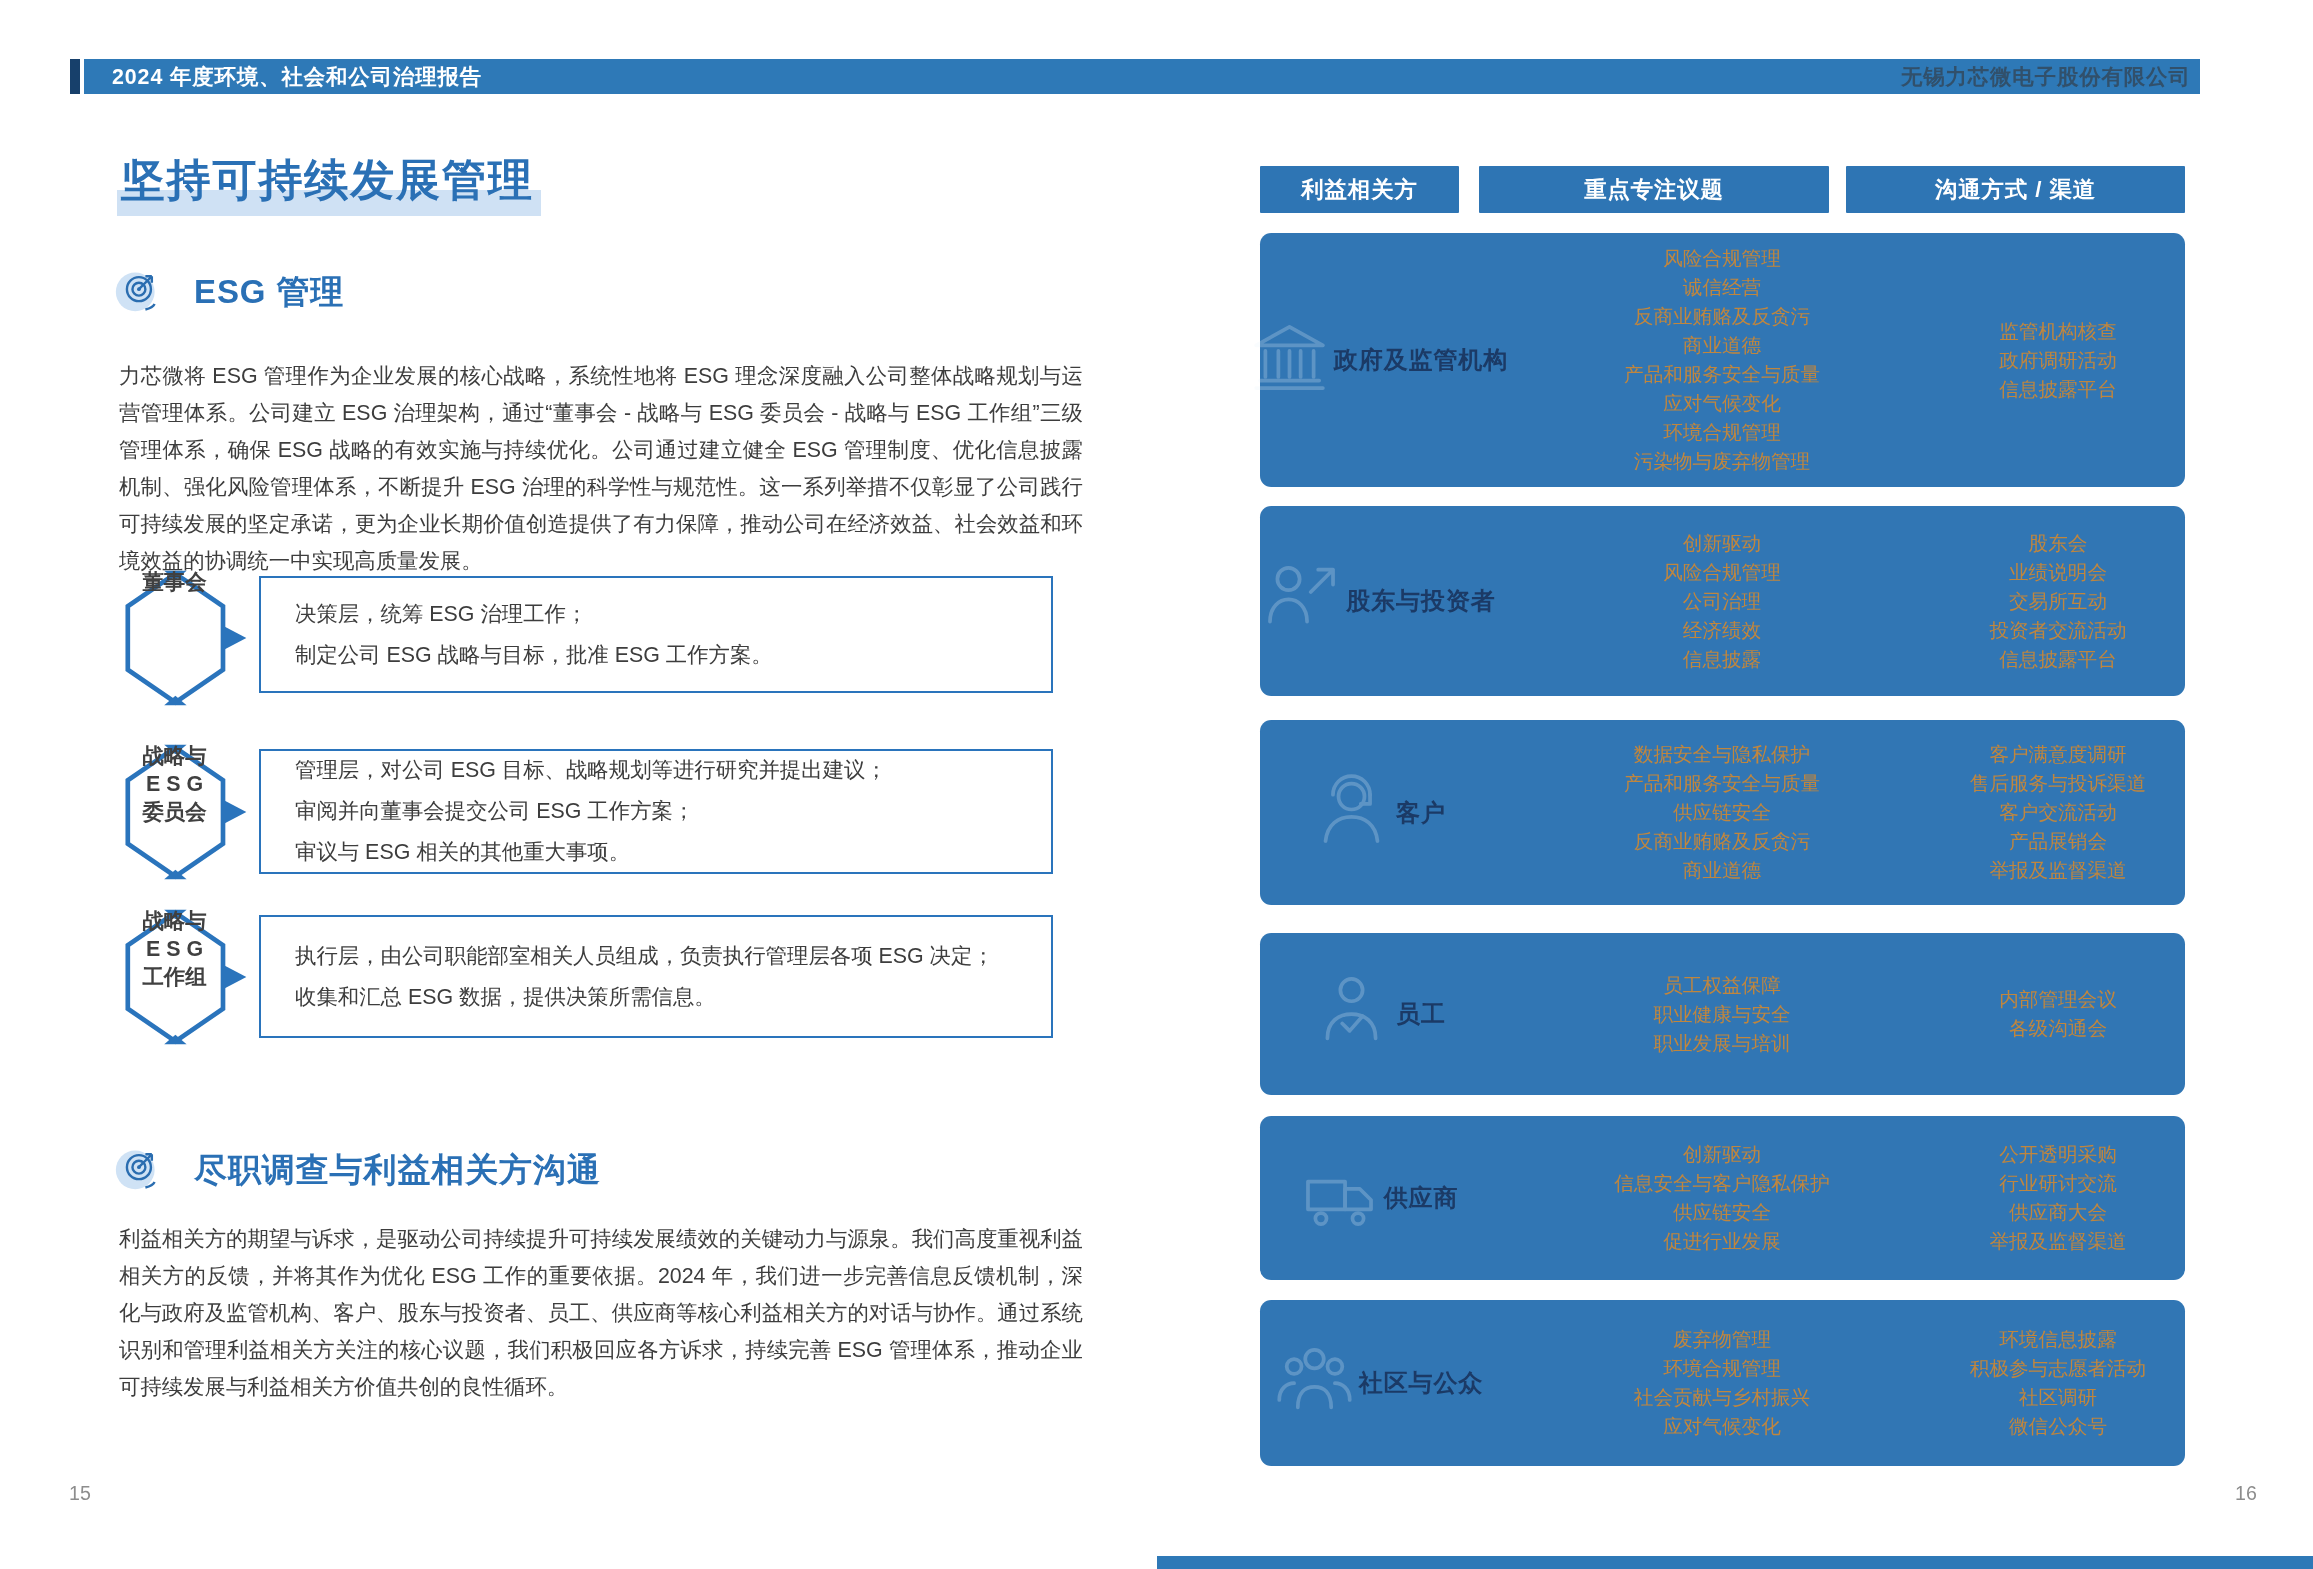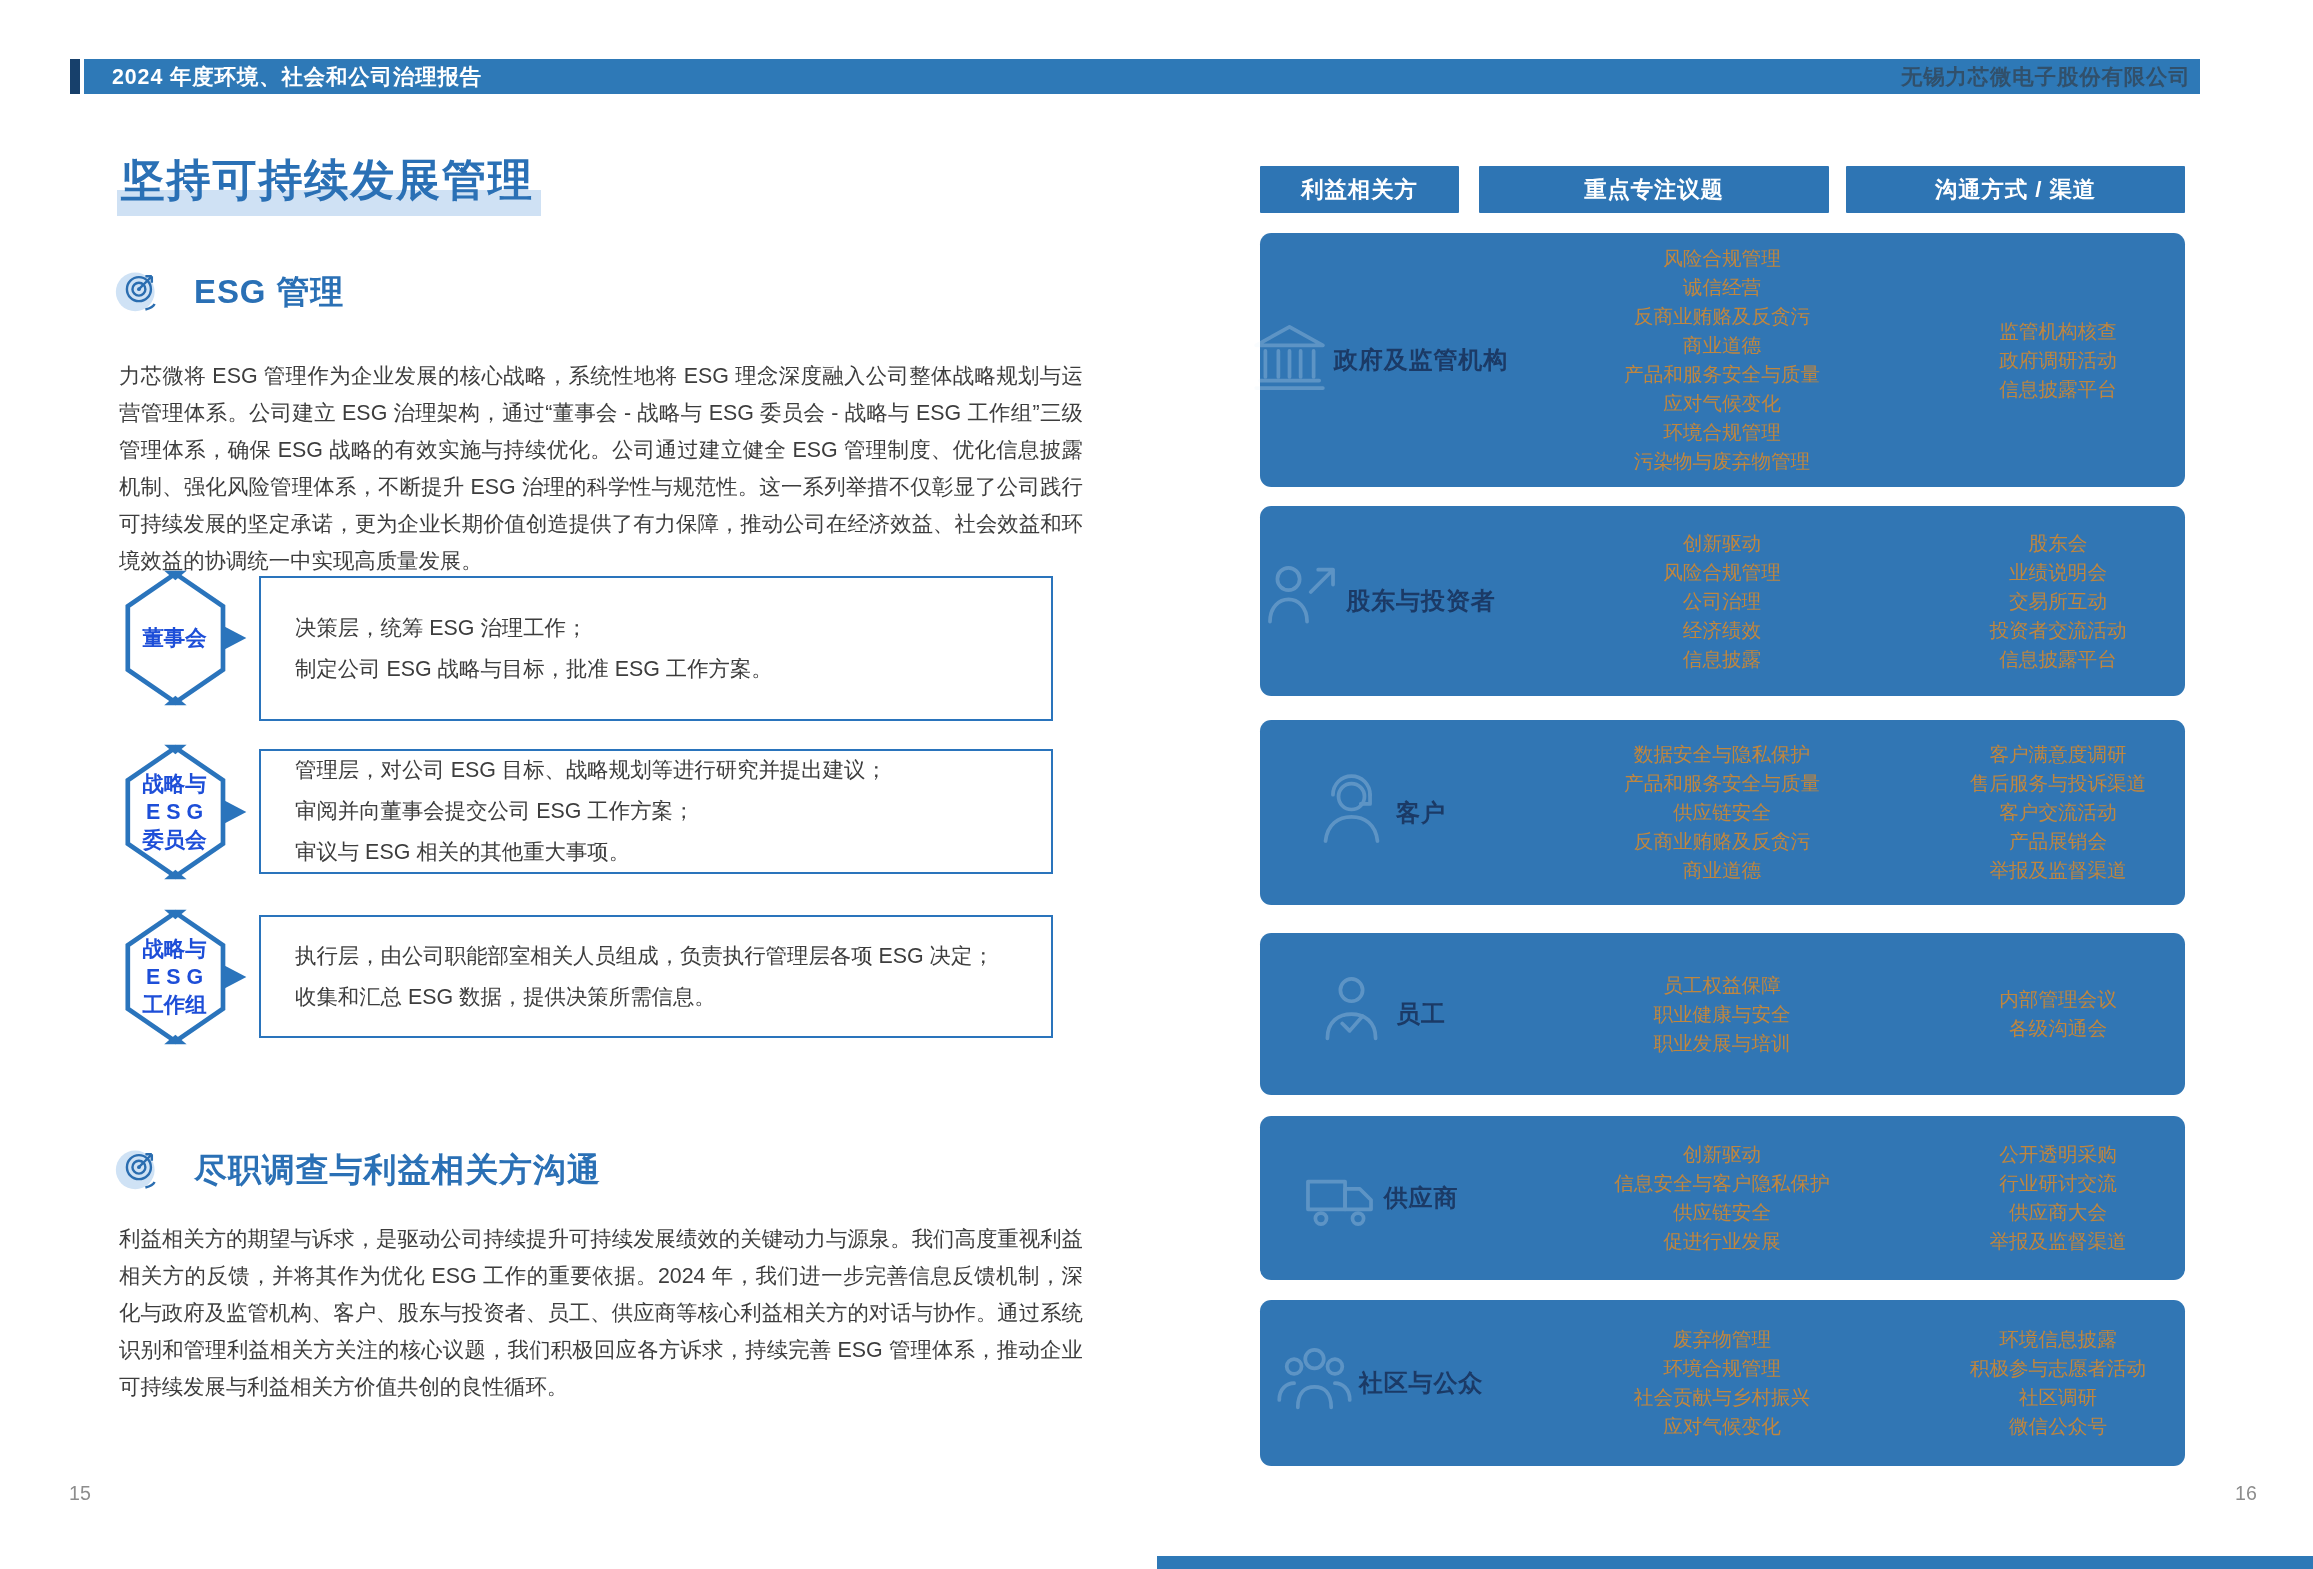--- a/index.html
+++ b/index.html
@@ -26,22 +26,22 @@
   }
   .section-head { position:absolute; display:flex; align-items:center; gap:32px; }
   .section-head .txt { font-size:33px; font-weight:bold; color:#2a70b5; letter-spacing:0.9px; white-space:nowrap; }
   .para {
     position:absolute; left:119px; width:964px; font-size:21.4px; line-height:37px;
     color:#3d3d3d; text-align:justify;
   }
   .gov-row { position:absolute; left:110px; width:951px; }
   .hex-wrap { position:absolute; left:0; width:142px; height:140px; }
   .hex-label {
-    position:absolute; inset:0; display:flex; flex-direction:column; align-items:center; justify-content:center;
-    font-size:21.4px; font-weight:bold; color:#1d4ed8; line-height:28px; text-align:center; padding-right:13px;
+    position:absolute; inset:0; display:flex; flex-direction:column; align-items:center; 
+    font-size:21.4px; font-weight:bold; color:#404040; line-height:28px; text-align:center; padding-right:13px;
   }
   .gov-box {
     position:absolute; left:149px; width:794px; border:2.8px solid #2a74bc; background:#ffffff;
     box-sizing:border-box; display:flex; flex-direction:column; justify-content:center; padding-left:34px;
   }
   .gov-box .line { font-size:21.4px; color:#3d3d3d; line-height:41px; }
   .pnum { position:absolute; top:1482px; font-size:19.6px; color:#8d8d8d; }
 
   
   .th-btn {
@@ -94,21 +94,21 @@
   <div id="gov-rows">
       <div class="gov-row" style="top: 576px; height: 123px;">
         <div class="hex-wrap" style="top: -8.4px;"><svg width="142" height="140" viewBox="0 0 152 150">
             <polygon points="70,6 121,41 121,109 70,144 19,109 19,41" fill="#ffffff" stroke="#2a74bc" stroke-width="5"></polygon>
             <polygon points="121,62 146,75 121,88" fill="#2a74bc"></polygon>
             <polygon points="58,3 82,3 70,13" fill="#2a74bc"></polygon>
             <polygon points="58,147 82,147 70,137" fill="#2a74bc"></polygon>
           </svg><div class="hex-label">
             <div>董事会</div>
           </div></div>
-        <div class="gov-box" style="height: 145px;">
+        <div class="gov-box" style="height: 117px;">
           <div class="line">决策层，统筹 ESG 治理工作；</div>
           <div class="line">制定公司 ESG 战略与目标，批准 ESG 工作方案。</div>
         </div>
       </div>
       <div class="gov-row" style="top: 749px; height: 125px;">
         <div class="hex-wrap" style="top: -7.5px;"><svg width="142" height="140" viewBox="0 0 152 150">
             <polygon points="70,6 121,41 121,109 70,144 19,109 19,41" fill="#ffffff" stroke="#2a74bc" stroke-width="5"></polygon>
             <polygon points="121,62 146,75 121,88" fill="#2a74bc"></polygon>
             <polygon points="58,3 82,3 70,13" fill="#2a74bc"></polygon>
             <polygon points="58,147 82,147 70,137" fill="#2a74bc"></polygon>

